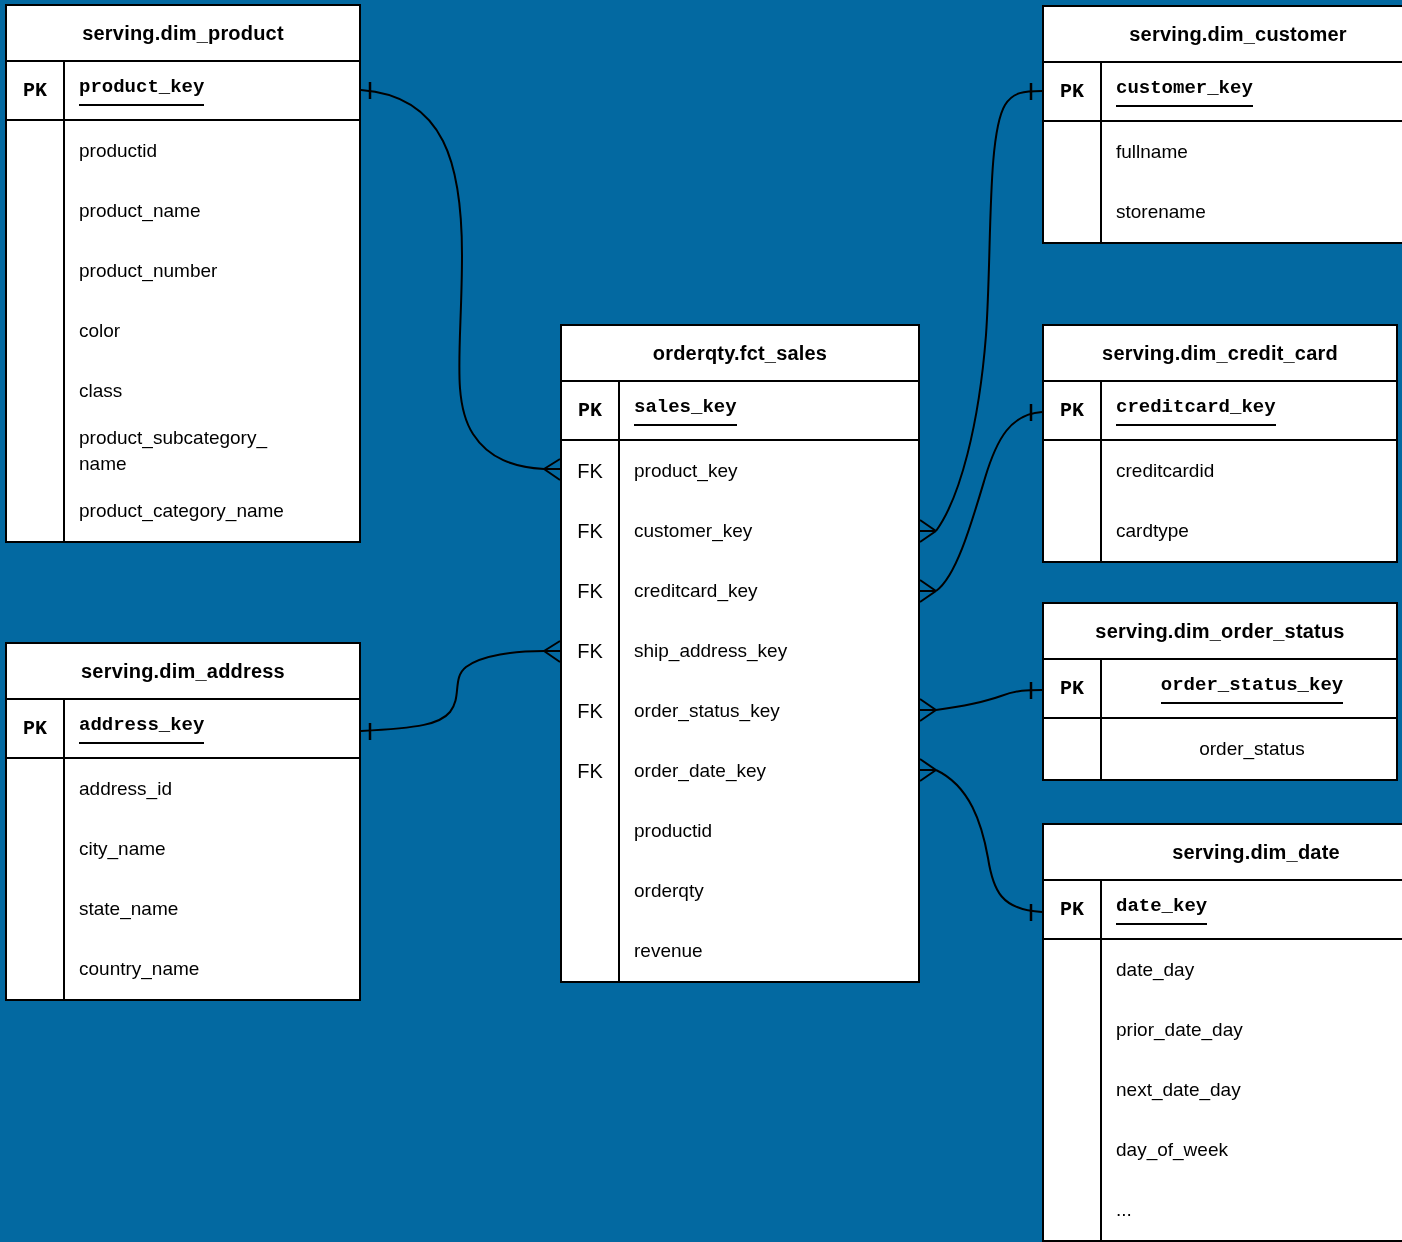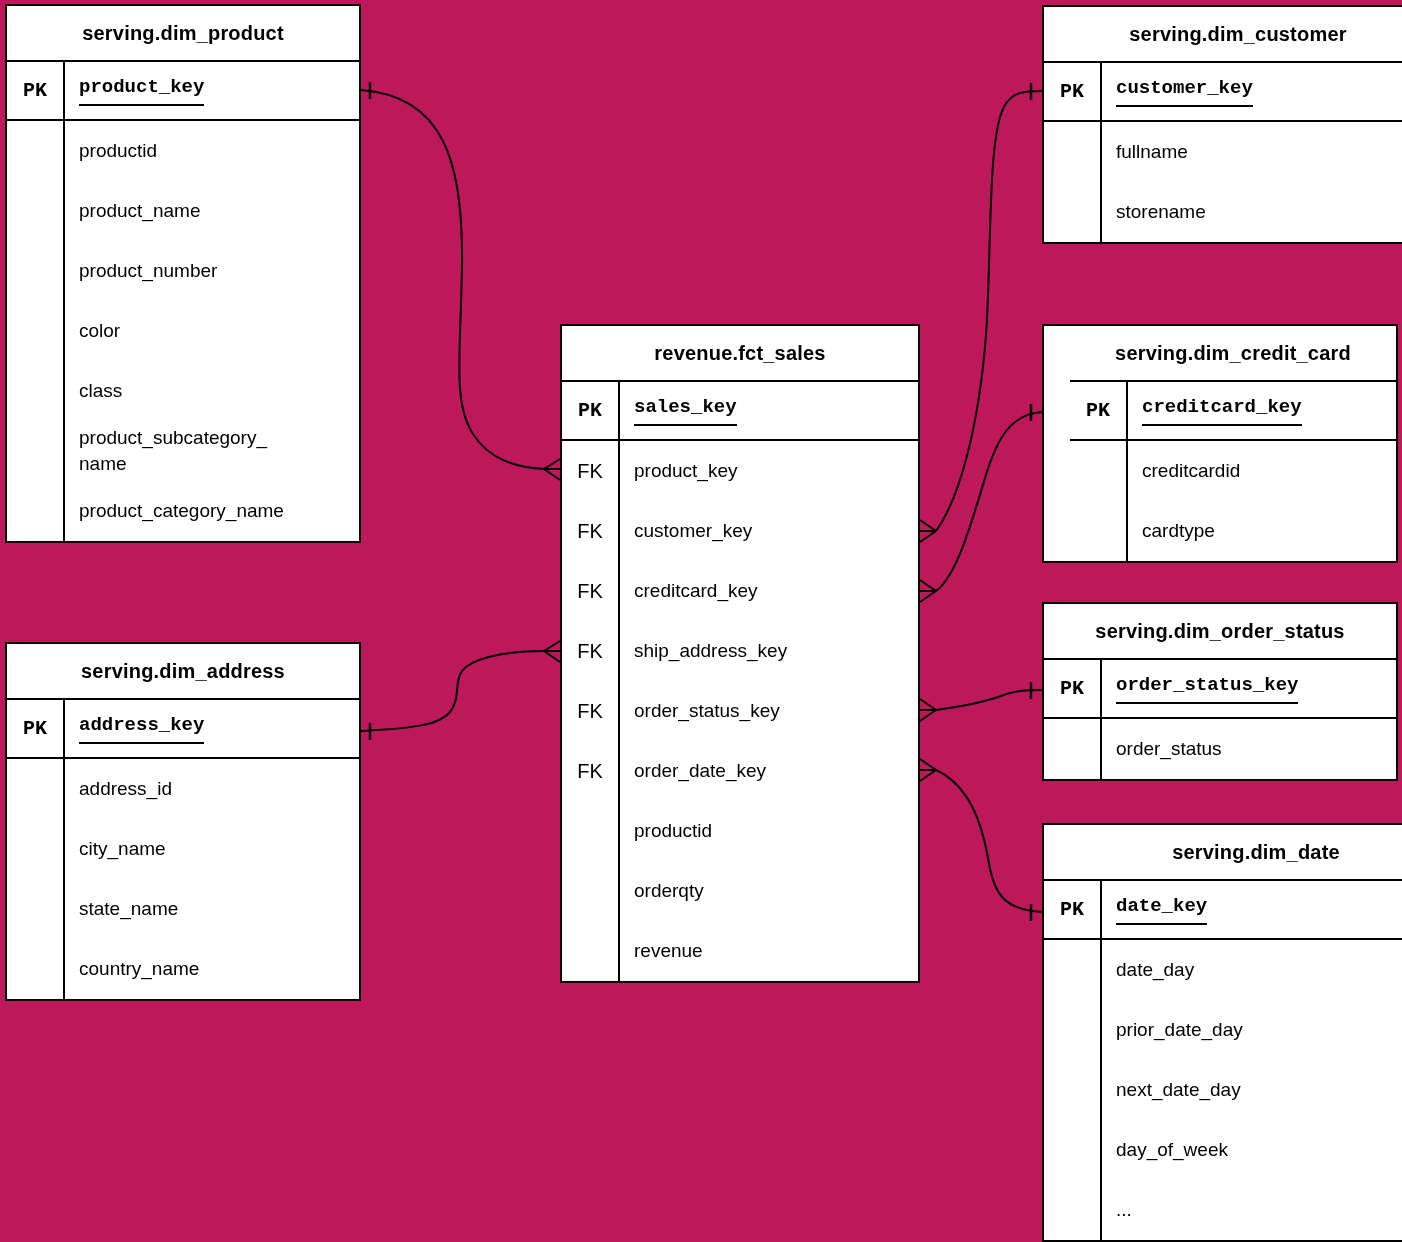--- a/index.html
+++ b/index.html
@@ -5,21 +5,21 @@
   html, body {
     margin: 0;
     padding: 0;
     background: #ffffff;
     font-family: "Liberation Sans", "DejaVu Sans", sans-serif;
   }
   #canvas {
     position: relative;
     width: 1402px;
     height: 1242px;
-    background: #be185d;
+    background: #0369a1;
     overflow: hidden;
   }
   #connectors {
     position: absolute;
     left: 0;
     top: 0;
     width: 1402px;
     height: 1242px;
     pointer-events: none;
   }
@@ -170,21 +170,21 @@
       <div class="t-row">
         <div class="kcol"></div>
         <div class="fcol">fullname</div>
       </div>
       <div class="t-row">
         <div class="kcol"></div>
         <div class="fcol">storename</div>
       </div>
     </div>
     <div class="etable" style="left: 560px; top: 324px; width: 360px;">
-      <div class="t-title">revenue.fct_sales</div>
+      <div class="t-title">orderqty.fct_sales</div>
       <div class="t-row t-pkrow">
         <div class="kcol">PK</div>
         <div class="fcol"><span class="pk-name">sales_key</span></div>
       </div>
       <div class="t-row">
         <div class="kcol">FK</div>
         <div class="fcol">product_key</div>
       </div>
       <div class="t-row">
         <div class="kcol">FK</div>
@@ -212,36 +212,36 @@
       </div>
       <div class="t-row">
         <div class="kcol"></div>
         <div class="fcol">orderqty</div>
       </div>
       <div class="t-row">
         <div class="kcol"></div>
         <div class="fcol">revenue</div>
       </div>
     </div>
-    <div class="etable" style="left: 1042px; top: 324px; width: 356px; padding-left: 26px;">
+    <div class="etable" style="left: 1042px; top: 324px; width: 356px;">
       <div class="t-title">serving.dim_credit_card</div>
       <div class="t-row t-pkrow">
         <div class="kcol">PK</div>
         <div class="fcol"><span class="pk-name">creditcard_key</span></div>
       </div>
       <div class="t-row">
         <div class="kcol"></div>
         <div class="fcol">creditcardid</div>
       </div>
       <div class="t-row">
         <div class="kcol"></div>
         <div class="fcol">cardtype</div>
       </div>
     </div>
-    <div class="etable" style="left: 1042px; top: 602px; width: 356px;">
+    <div class="etable" style="left: 1042px; top: 602px; width: 356px; text-align: center;">
       <div class="t-title">serving.dim_order_status</div>
       <div class="t-row t-pkrow">
         <div class="kcol">PK</div>
         <div class="fcol"><span class="pk-name">order_status_key</span></div>
       </div>
       <div class="t-row">
         <div class="kcol"></div>
         <div class="fcol">order_status</div>
       </div>
     </div>

